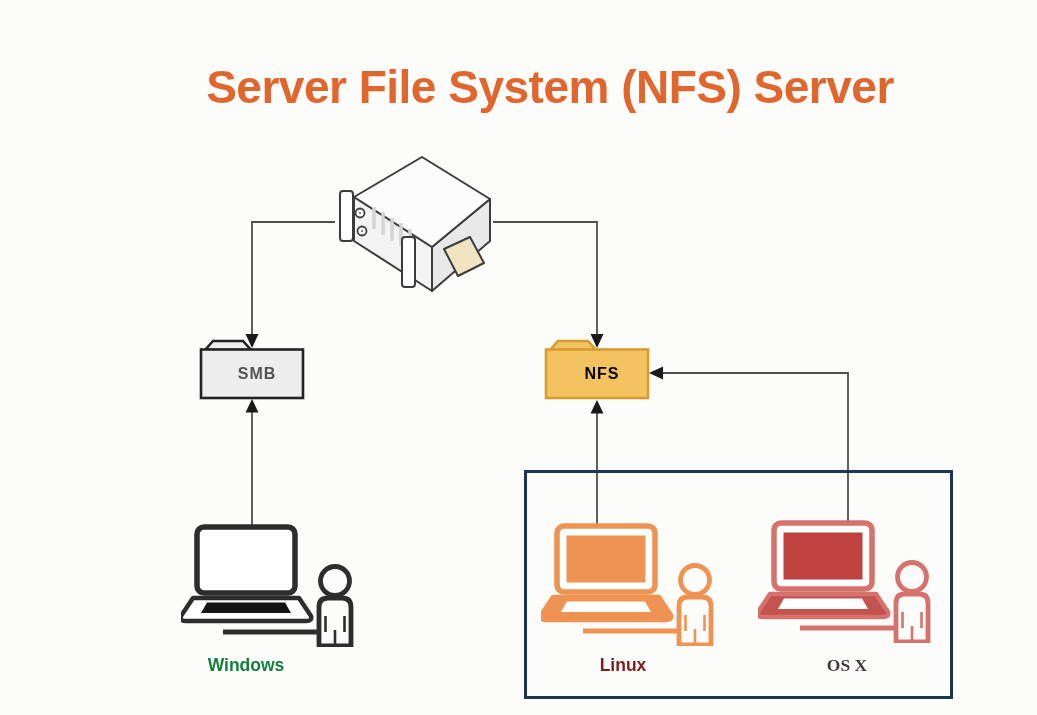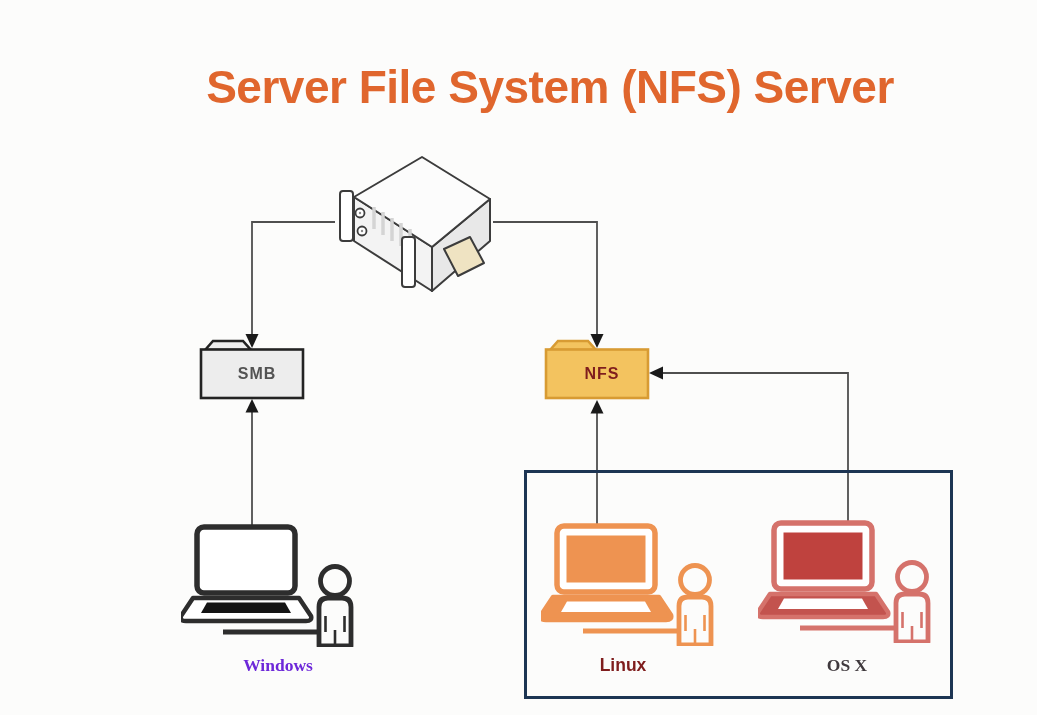--- a/index.html
+++ b/index.html
@@ -34,21 +34,21 @@
   .folder .folder-label{
     position:absolute;left:0;top:11px;width:116px;height:48px;
     display:flex;align-items:center;justify-content:center;
     font-size:16px;font-weight:600;letter-spacing:1px;
   }
   .folder-smb{left:199px;top:339px;}
   .folder-smb .shape{fill:#ededed;stroke:#232323;stroke-width:2.6px;}
   .folder-smb .folder-label{color:#535353;}
   .folder-nfs{left:544px;top:339px;}
   .folder-nfs .shape{fill:#f3c35f;stroke:#d89b33;stroke-width:2.6px;}
-  .folder-nfs .folder-label{color:#7f1d1d;}
+  .folder-nfs .folder-label{color:#000000;}
 
   
   .server-icon{left:332px;top:151px;z-index:3;}
   .server-label{
     left:325px;top:301px;width:200px;text-align:center;
     font-size:17px;font-weight:700;color:#343434;z-index:3;
   }
 
   
   .client{width:185px;height:124px;z-index:3;}
@@ -61,21 +61,21 @@
   .client .lp-slot{fill:var(--slot);stroke:none;}
   .client .desk{fill:none;stroke:var(--stroke);stroke-width:5px;}
   .client .person{fill:#fcfcfb;stroke:var(--stroke);stroke-width:4.8px;stroke-linejoin:round;}
   .client .person-thin{fill:none;stroke:var(--stroke);stroke-width:2.6px;}
 
   
   .client-label{
     width:180px;text-align:center;top:655px;
     font-size:17.5px;font-weight:700;z-index:3;
   }
-  .label-windows{left:188px;color:#6d28d9;font-family:Liberation Serif, serif;}
+  .label-windows{left:156px;color:#15803d;}
   .label-linux{left:533px;color:#7f1d1d;}
   .label-osx{left:757px;color:#3f393d;font-family:Liberation Serif, serif;}
 
   
   .srv-line{stroke:#3c3c3c;stroke-width:2px;stroke-linejoin:round;}
 </style>
 </head>
 <body>
 
 <div class="canvas">

